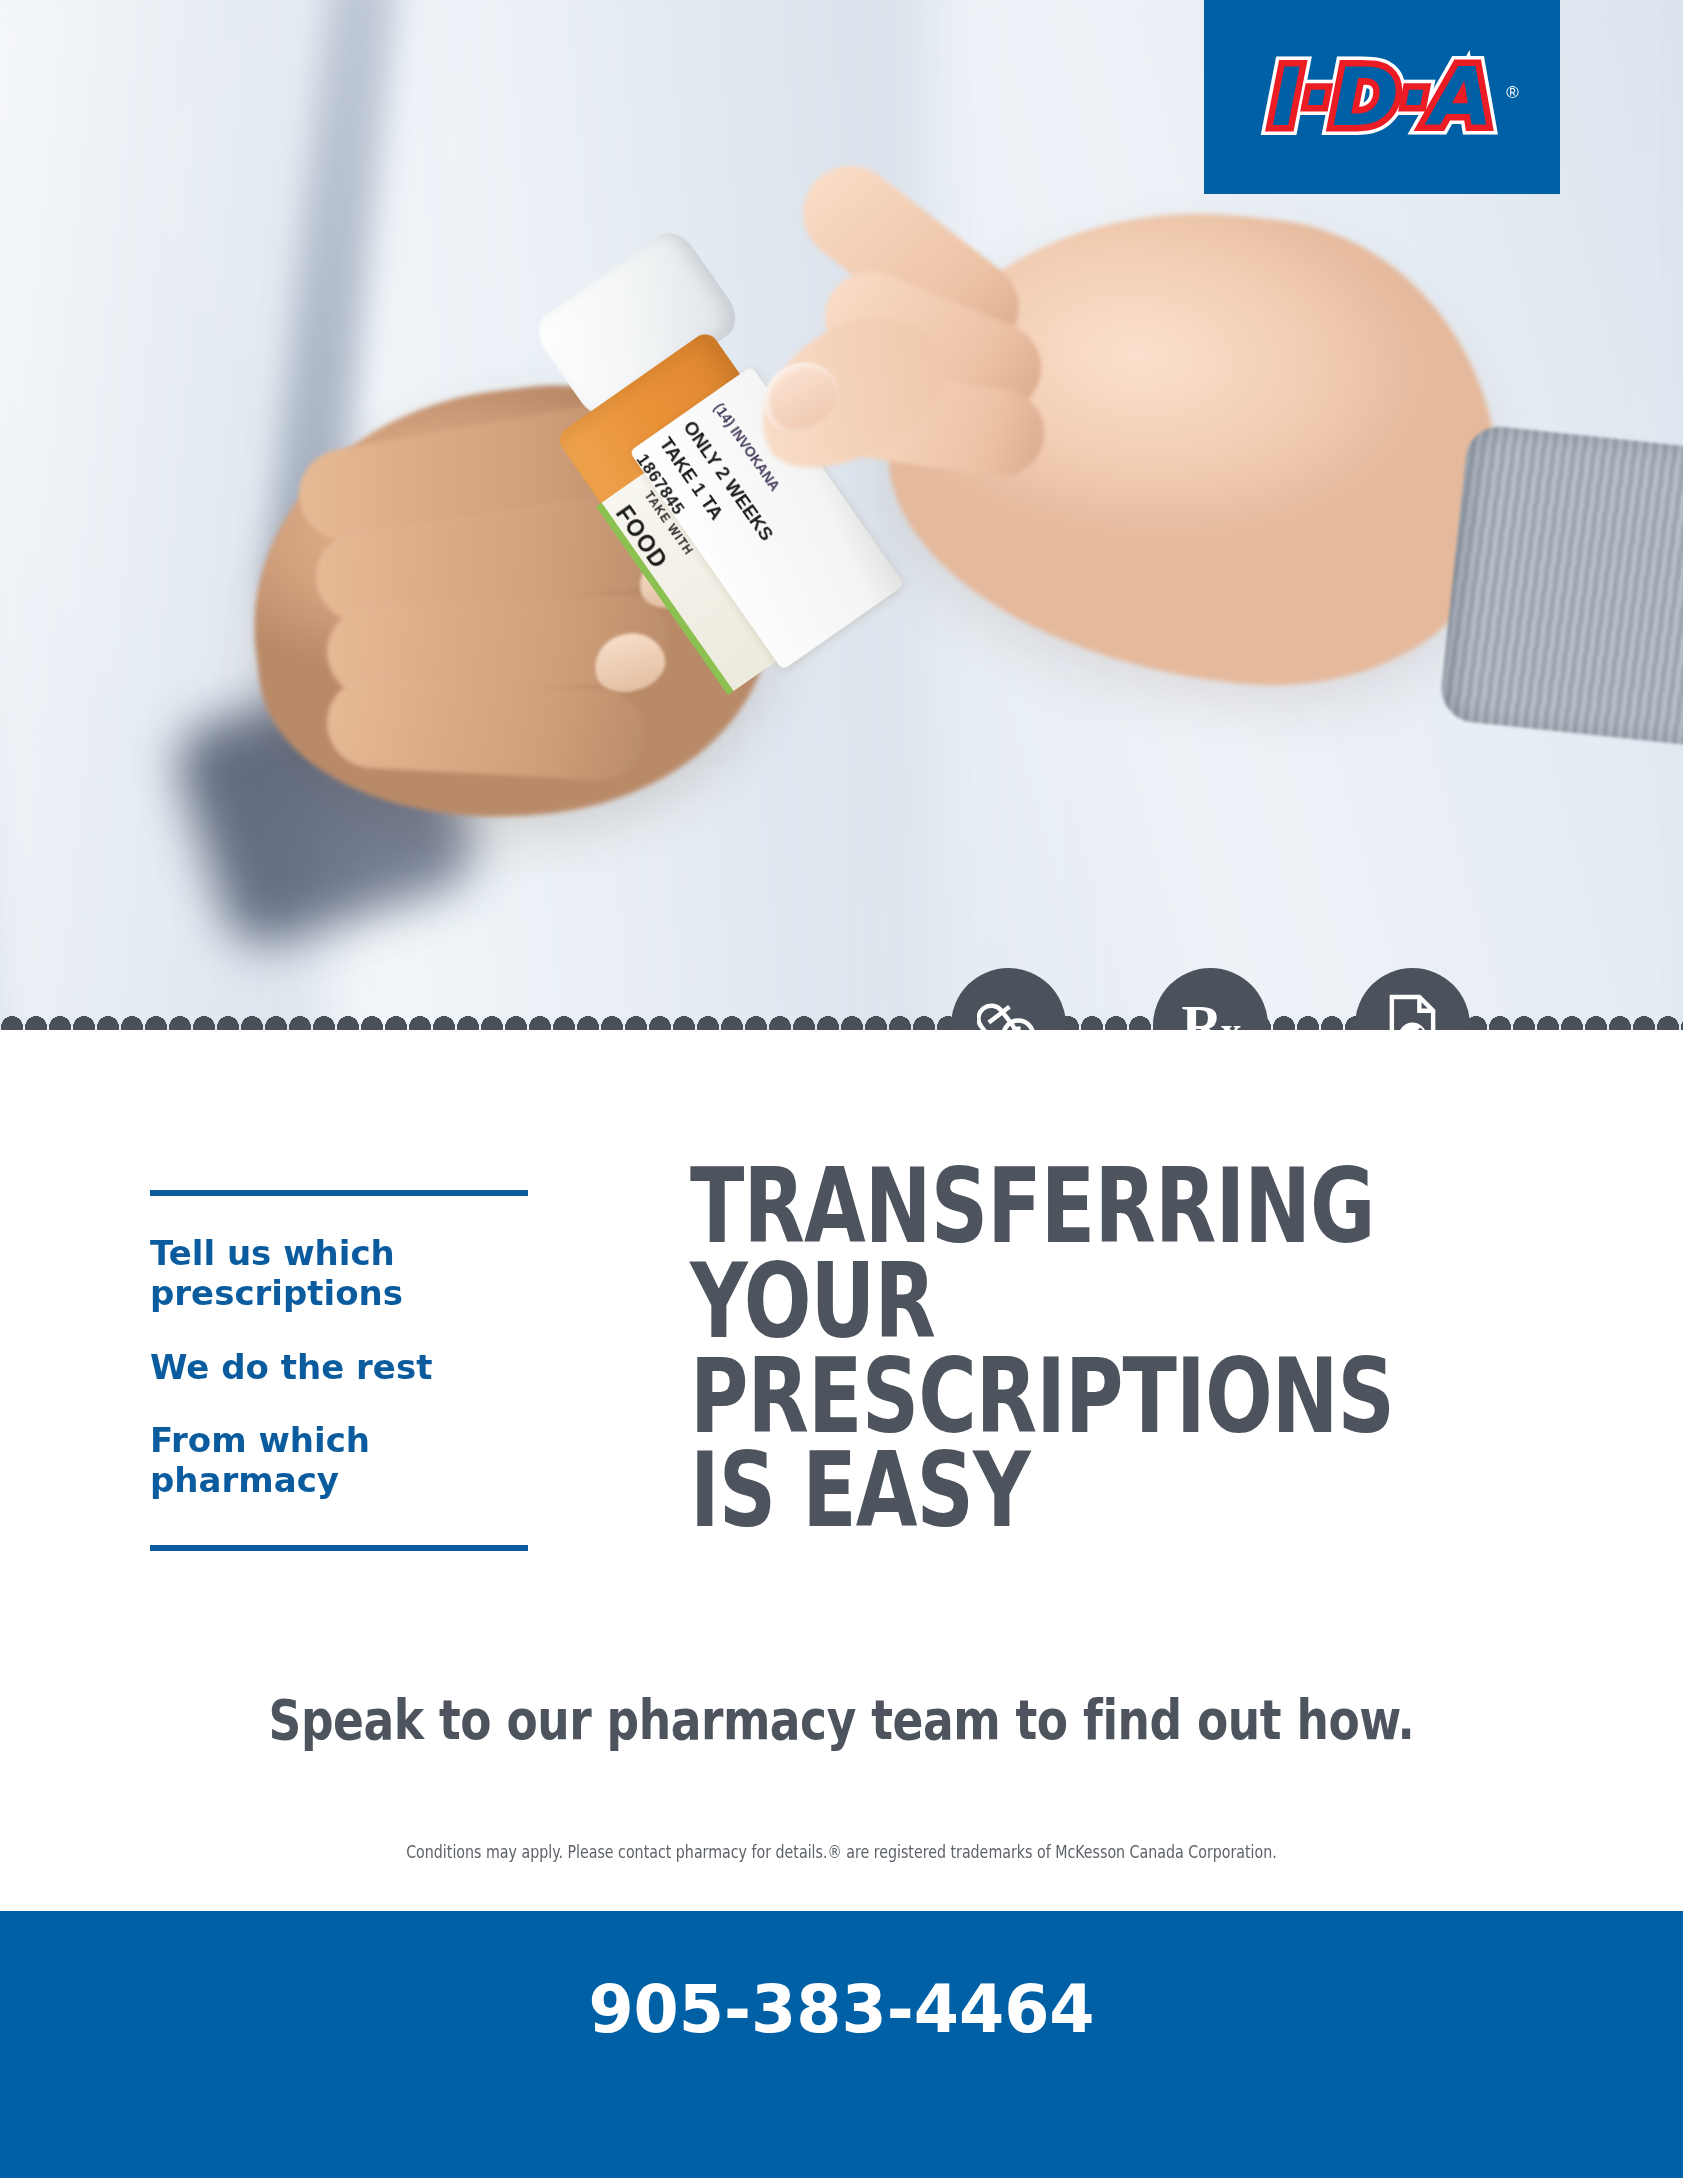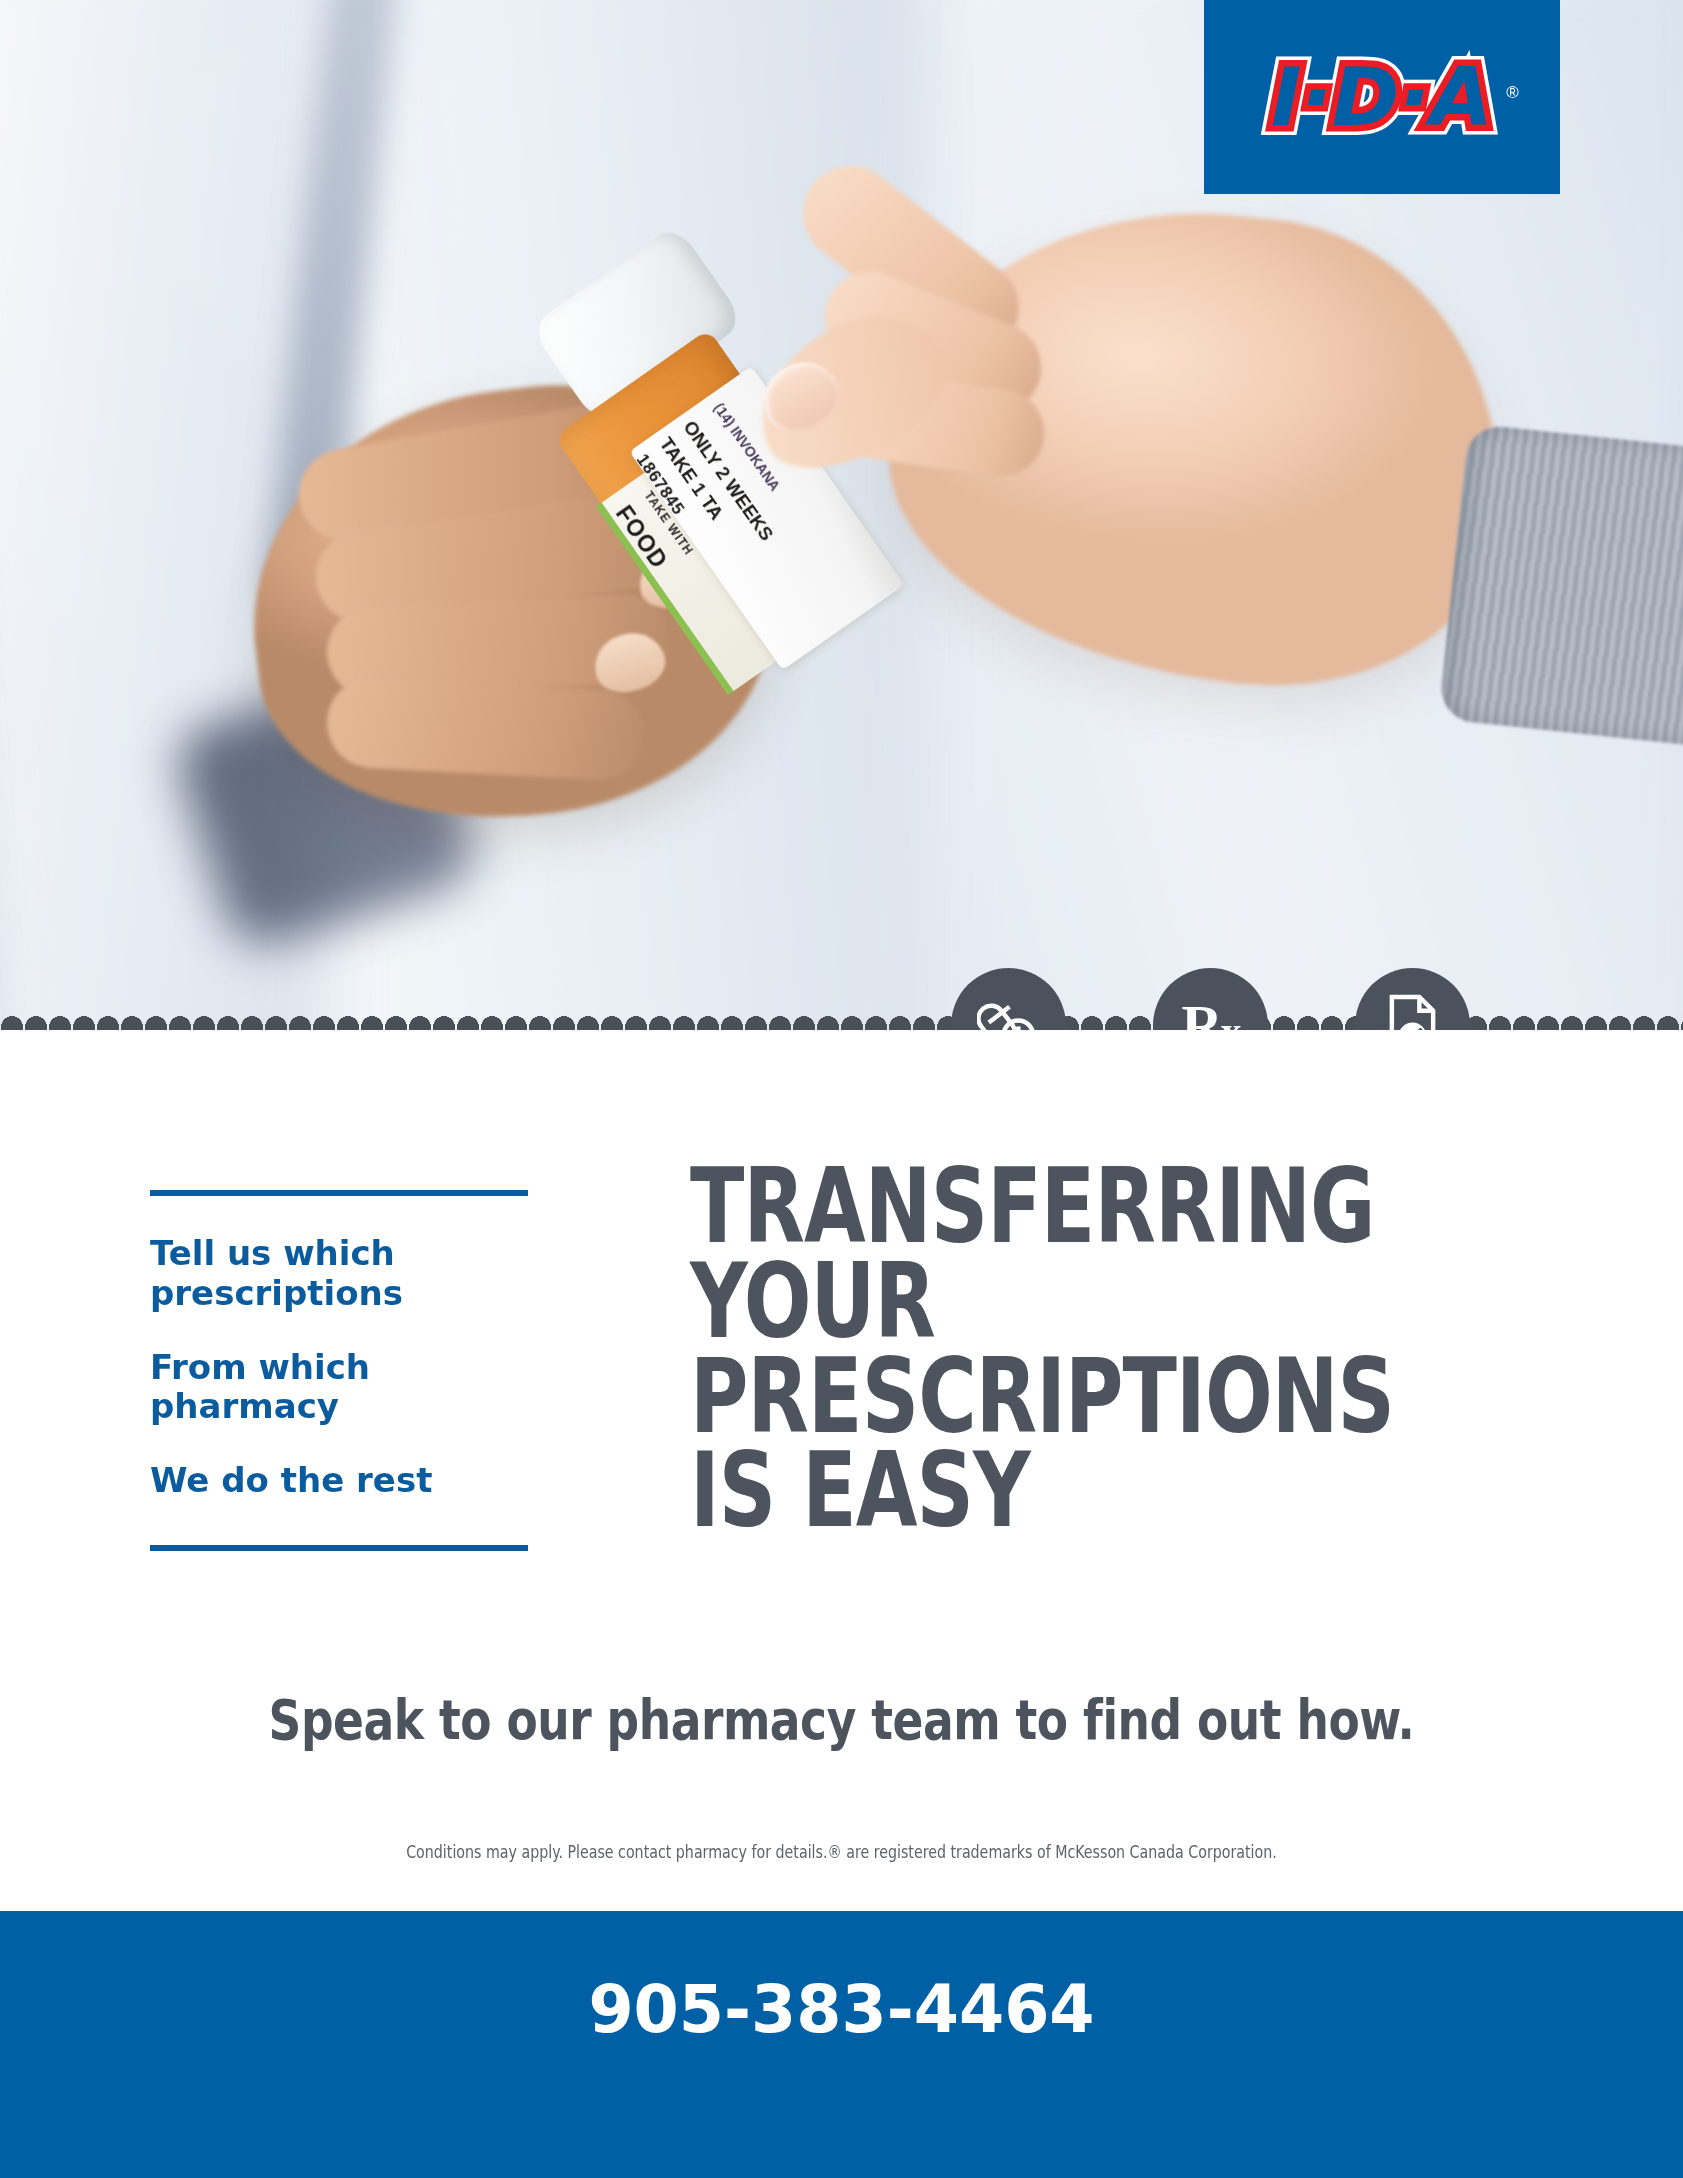--- a/index.html
+++ b/index.html
@@ -373,22 +373,22 @@
         <path d="M22 44 l5 5 l10 -11" stroke="#4b525b" stroke-width="4.5" stroke-linecap="round" stroke-linejoin="round"></path>
       </svg>
     </span>
   </div>
 
   <div class="content">
 
     <div class="bullets">
       <div class="rule top"></div>
       <div class="bullet">Tell us which prescriptions</div>
+      <div class="bullet">We do the rest</div>
       <div class="bullet">From which pharmacy</div>
-      <div class="bullet">We do the rest</div>
       <div class="rule bottom"></div>
     </div>
 
     <div class="headline">
       <div>TRANSFERRING</div>
       <div>YOUR</div>
       <div>PRESCRIPTIONS</div>
       <div>IS EASY</div>
     </div>
 

